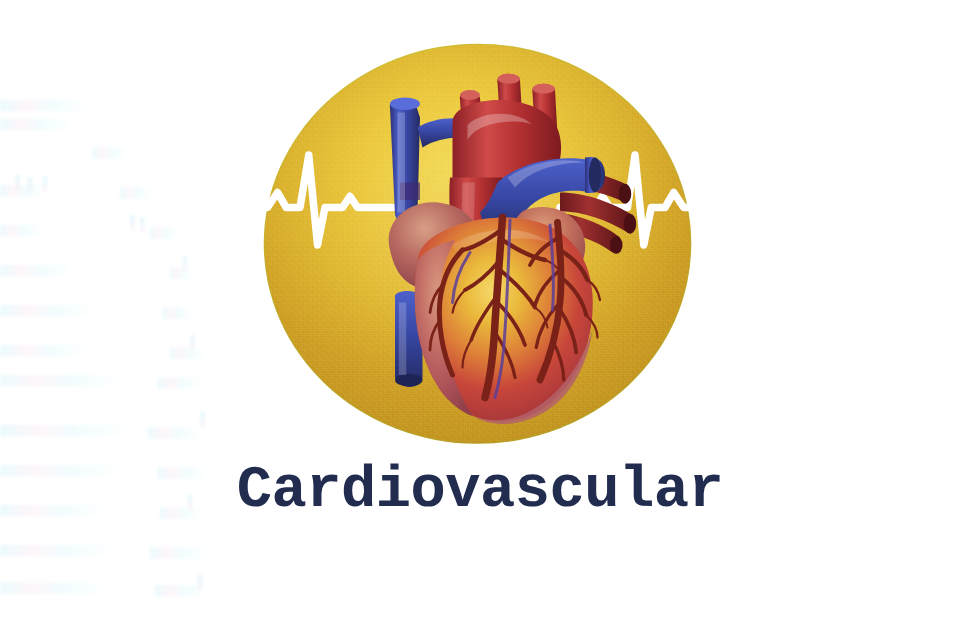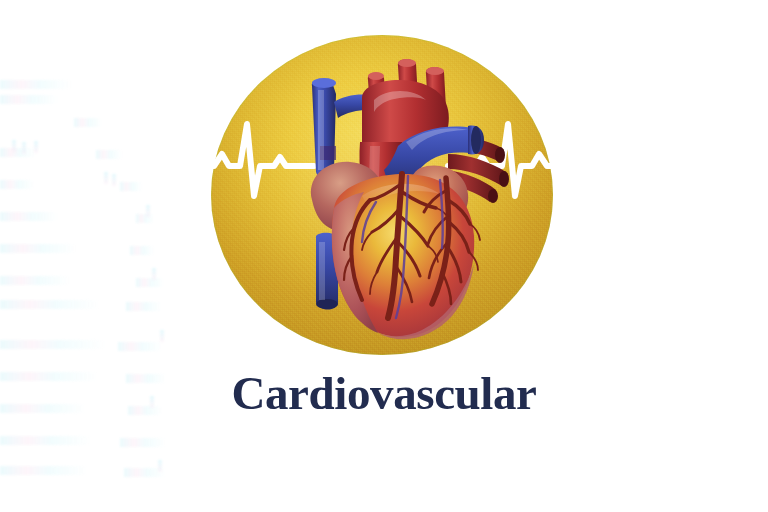--- a/index.html
+++ b/index.html
@@ -107,21 +107,21 @@
     pointer-events: none;
   }
 
   
   #caption {
     position: absolute;
     left: 0;
     top: 368px;
     width: 768px;
     text-align: center;
-    font-family: Liberation Serif, serif;
+    font-family: Liberation Mono, monospace;
     font-weight: bold;
     font-size: 47px;
     letter-spacing: -0.4px;
     color: #222c4f;
     line-height: 1.1;
   }
 </style>
 </head>
 <body>
 

